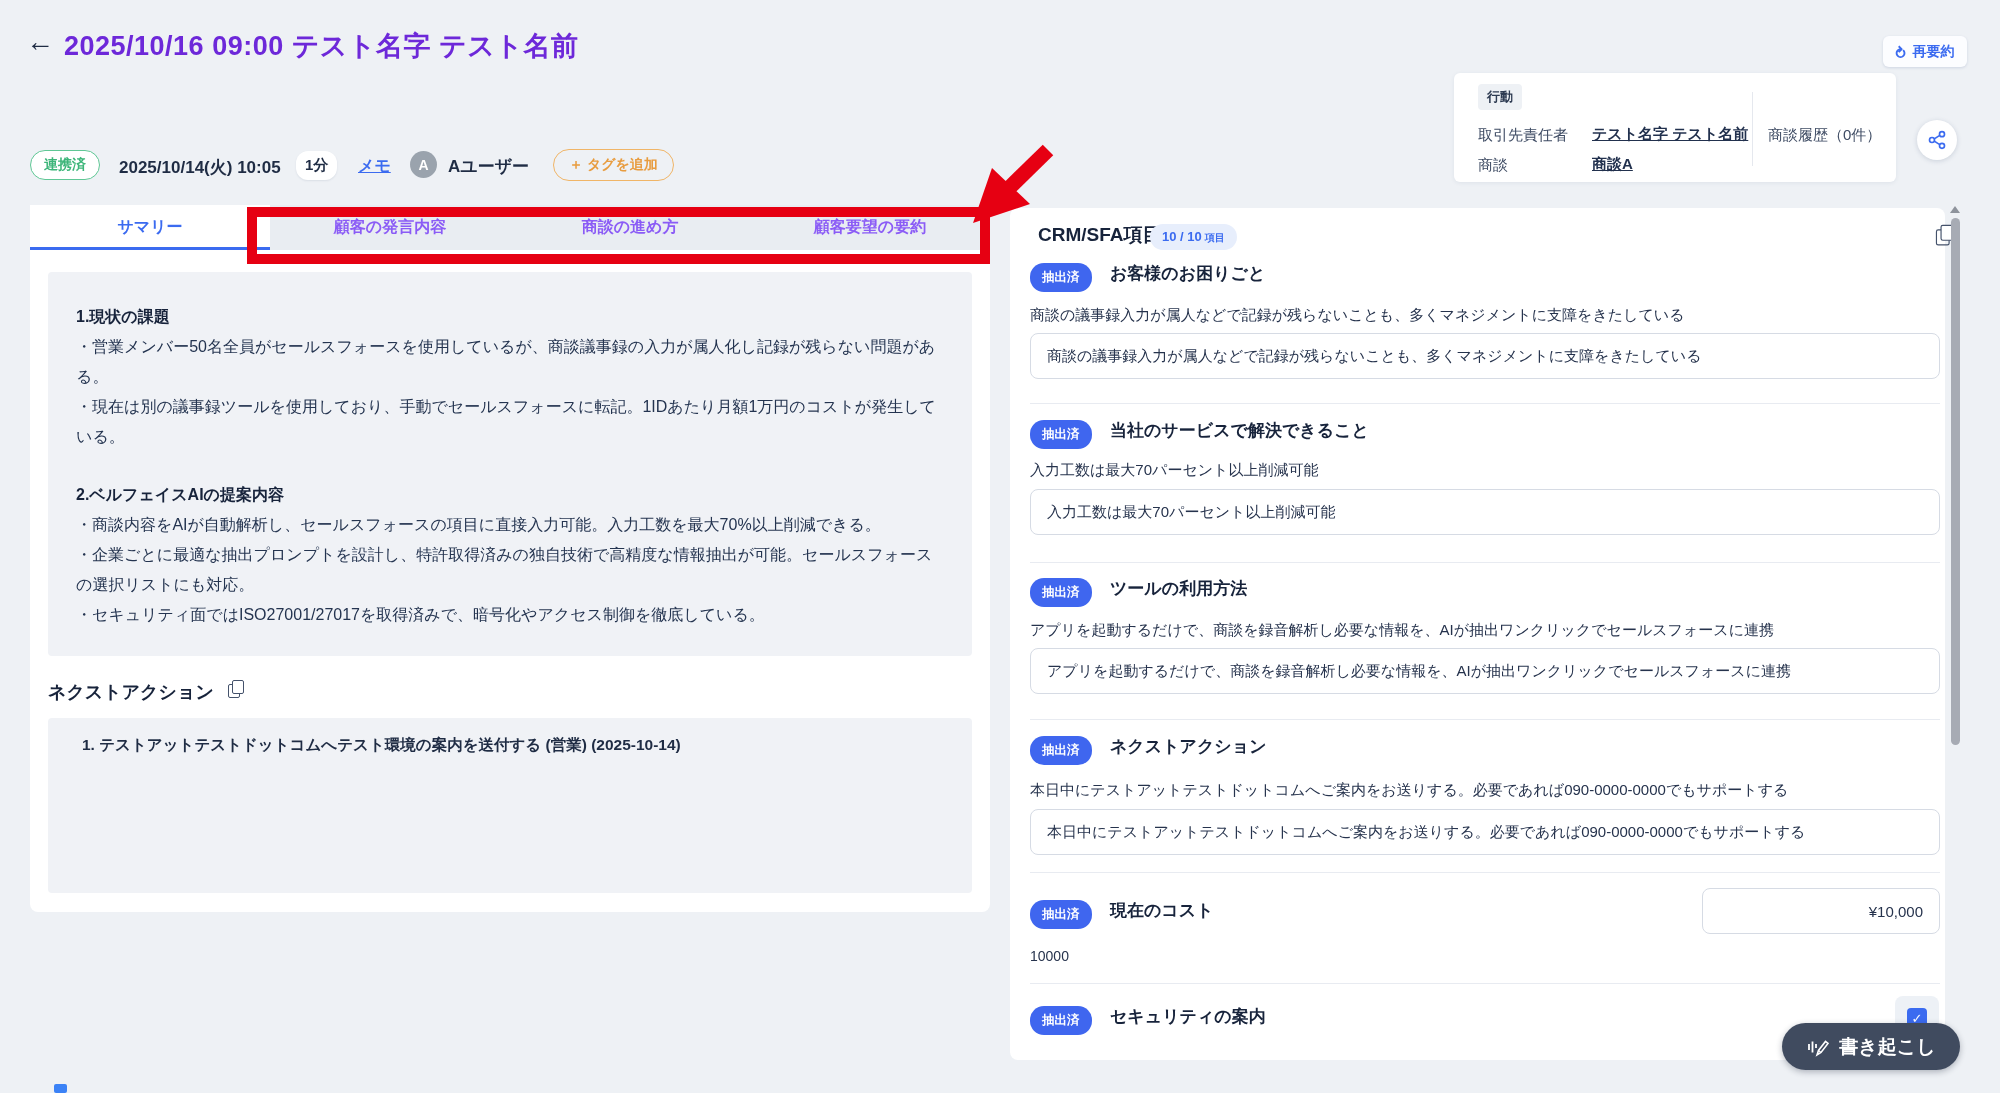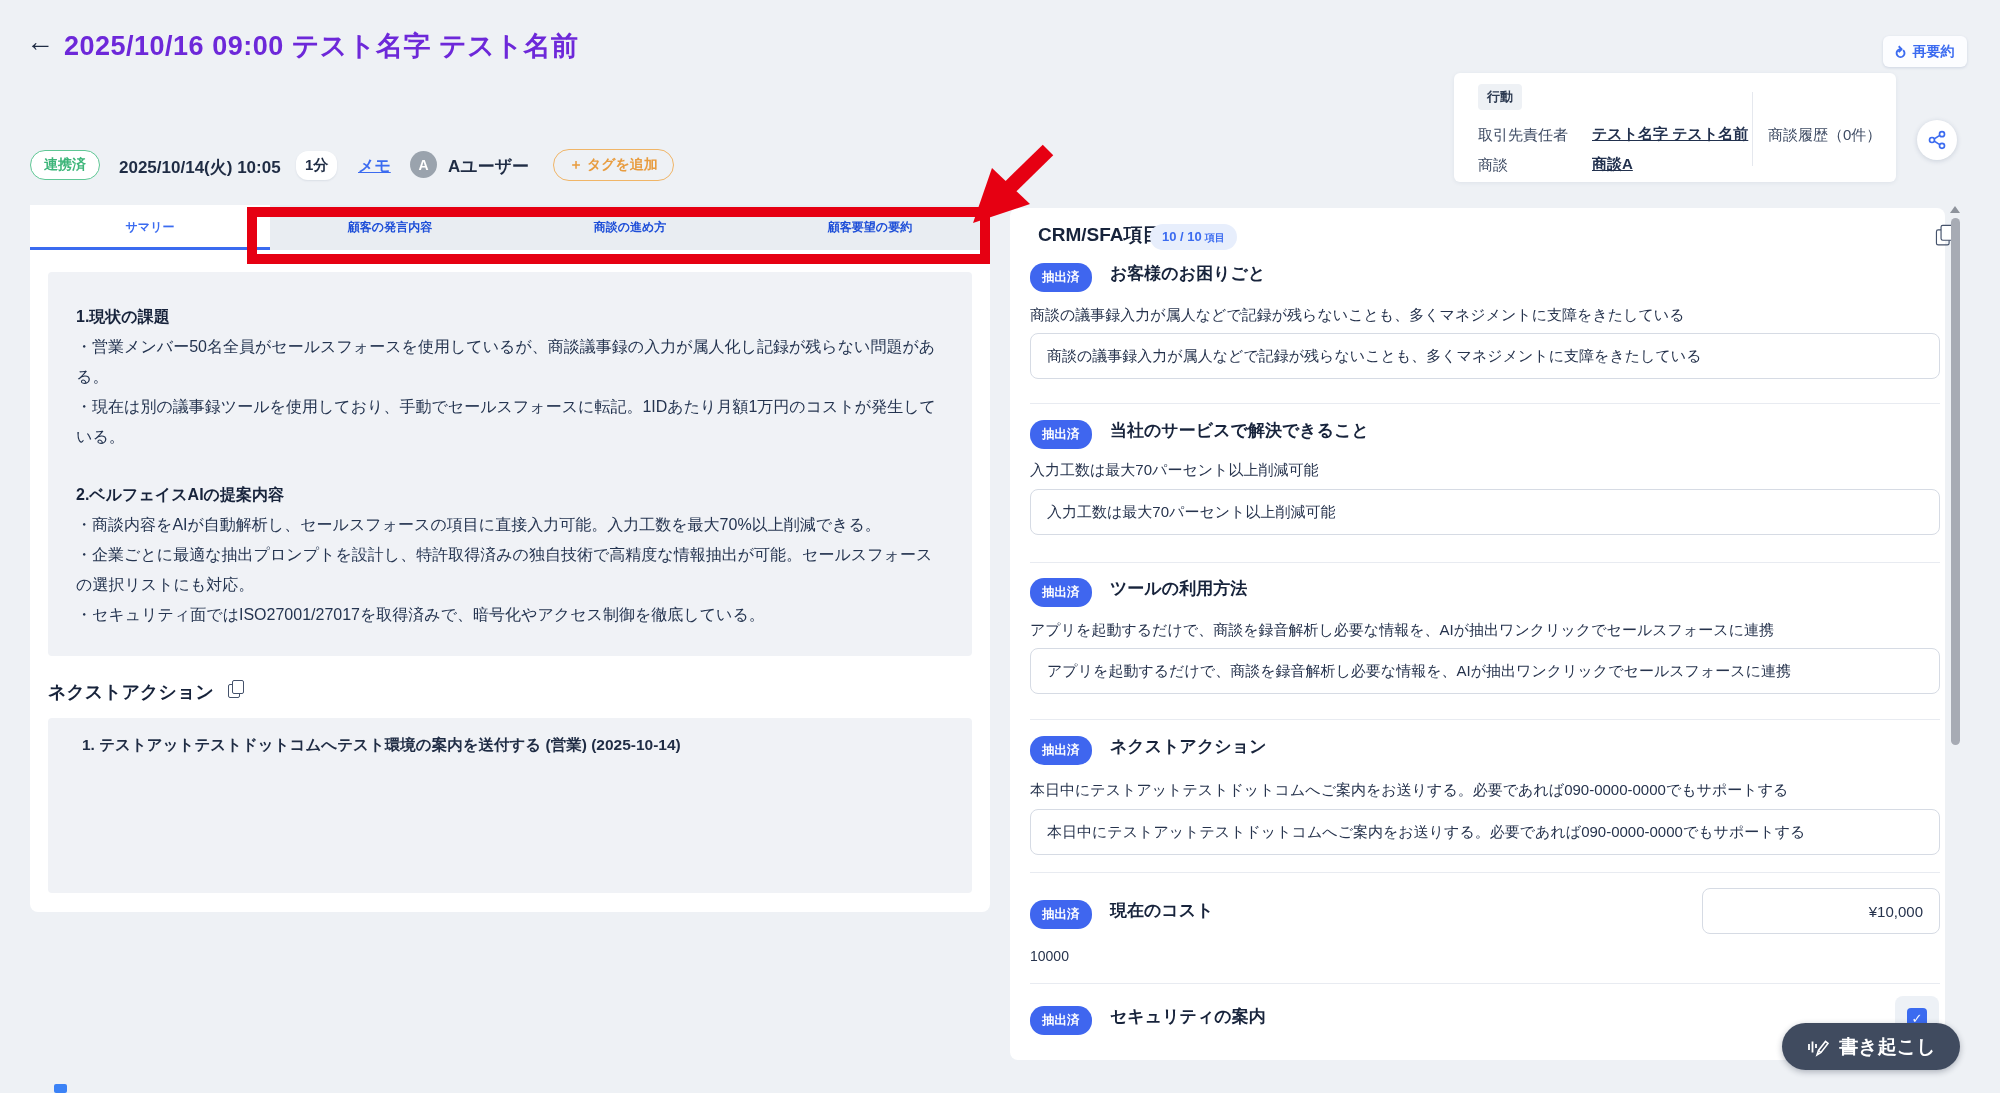--- a/index.html
+++ b/index.html
@@ -42,24 +42,24 @@
     text-decoration:underline; cursor:pointer; }
   .avatar { left:410px; top:151px; width:27px; height:27px; border-radius:50%; background:#9aa3ad;
     color:#fff; font-size:14px; font-weight:bold; display:flex; align-items:center; justify-content:center; }
   .user-name { left:448px; top:155px; font-size:17px; font-weight:bold; color:#1f2c44; }
   .add-tag-pill { left:553px; top:149px; border:1.5px solid #f0b567; color:#e89c3f; background:transparent;
     border-radius:16px; padding:6px 15px; font-size:14px; font-weight:bold; cursor:pointer; }
 
   
   .tabbar { left:30px; top:205px; width:960px; height:45px; display:flex; }
   .tab { width:240px; display:flex; align-items:center; justify-content:center;
-    font-size:12px; font-weight:bold; cursor:pointer; position:relative; }
+    font-size:16px; font-weight:bold; cursor:pointer; position:relative; }
   .tab.active { background:#fff; color:#3b6bf0; }
   .tab.active::after { content:""; position:absolute; left:0; right:0; bottom:0; height:3px; background:#3b6bf0; }
-  .tab.inactive { background:#e9edf2; color:#1d4ed8; }
+  .tab.inactive { background:#e9edf2; color:#8b5cf6; }
 
   
   .left-panel { left:30px; top:250px; width:960px; height:662px; background:#fff; border-radius:0 0 8px 8px; }
   .summary-card { left:48px; top:272px; width:924px; height:384px; background:#f0f2f6; border-radius:4px;
     padding:30px 28px; font-size:16px; line-height:30px; color:#243450; }
   .summary-card .sec-heading { font-weight:bold; color:#17233b; }
   .sec2 { margin-top:28px; }
   .na-heading { left:48px; top:680px; font-size:18px; font-weight:bold; color:#17233b; }
   .copy-icon { display:inline-block; width:15px; height:17px; position:relative; cursor:pointer; }
   .copy-icon::before { content:""; position:absolute; left:0; top:4px; width:10px; height:12px;

